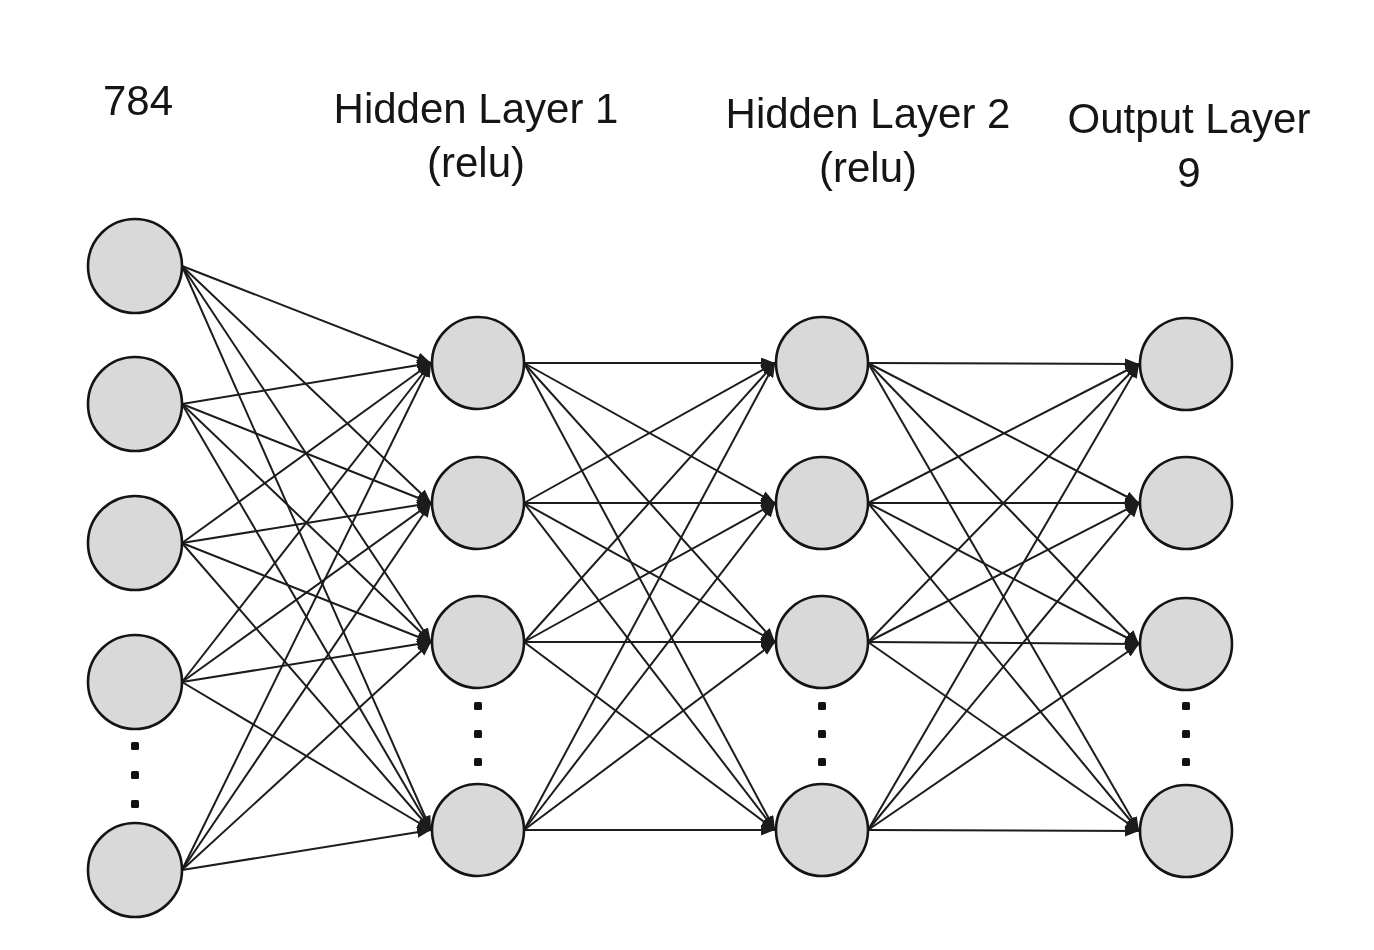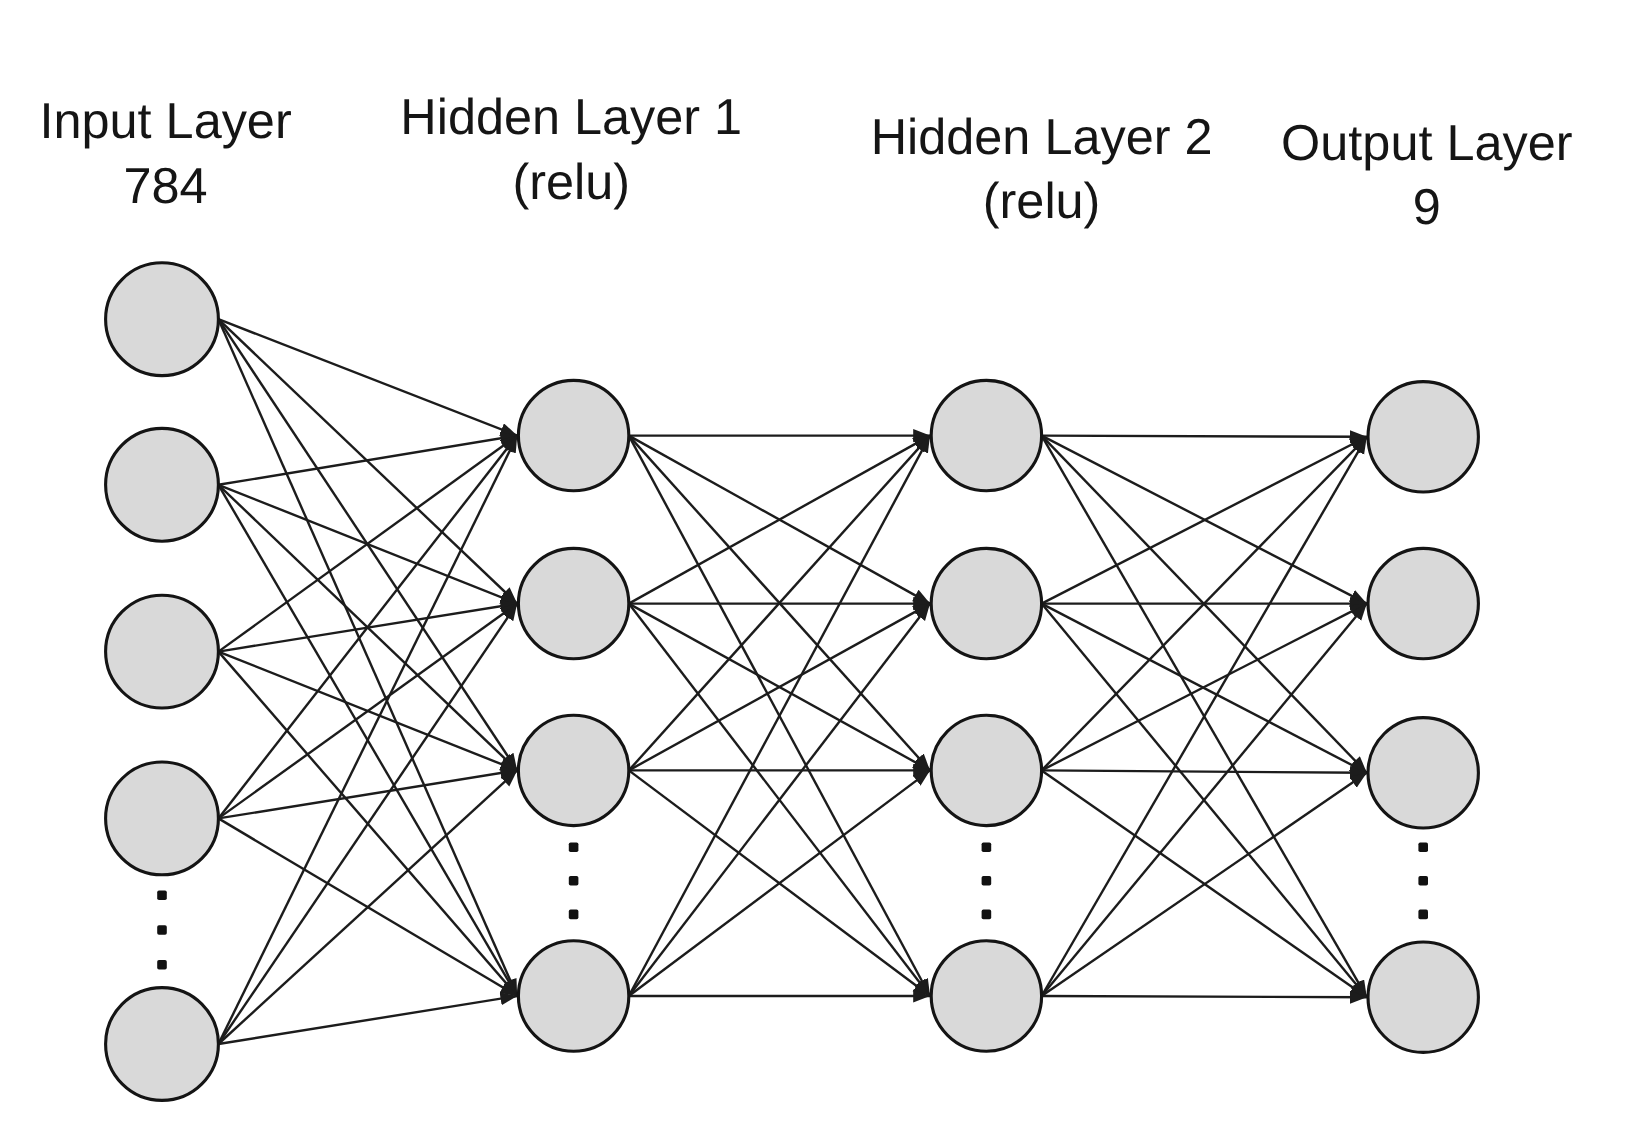--- a/index.html
+++ b/index.html
@@ -125,26 +125,25 @@
         <rect x="818" y="702" width="8" height="8" rx="1.5" fill="#111111"></rect>
         <rect x="818" y="730" width="8" height="8" rx="1.5" fill="#111111"></rect>
         <rect x="818" y="758" width="8" height="8" rx="1.5" fill="#111111"></rect>
         <rect x="1182" y="702" width="8" height="8" rx="1.5" fill="#111111"></rect>
         <rect x="1182" y="730" width="8" height="8" rx="1.5" fill="#111111"></rect>
         <rect x="1182" y="758" width="8" height="8" rx="1.5" fill="#111111"></rect>
       </g>
   </svg>
 
   <div class="layer-label" style="left: 138px; top: 74px;">
-    <span>Input Layer</span>
     <span>784</span>
     <span></span>
   </div>
 
-  <div class="layer-label" style="left: 476px; top: 71px;">
+  <div class="layer-label" style="left: 476px; top: 82px;">
     <span>Hidden Layer 1</span>
     <span>(relu)</span>
   </div>
 
   <div class="layer-label" style="left: 832px; top: 87px; margin-left: 36px;">
     <span>Hidden Layer 2</span>
     <span>(relu)</span>
   </div>
 
   <div class="layer-label" style="left: 1189px; top: 92px;">

